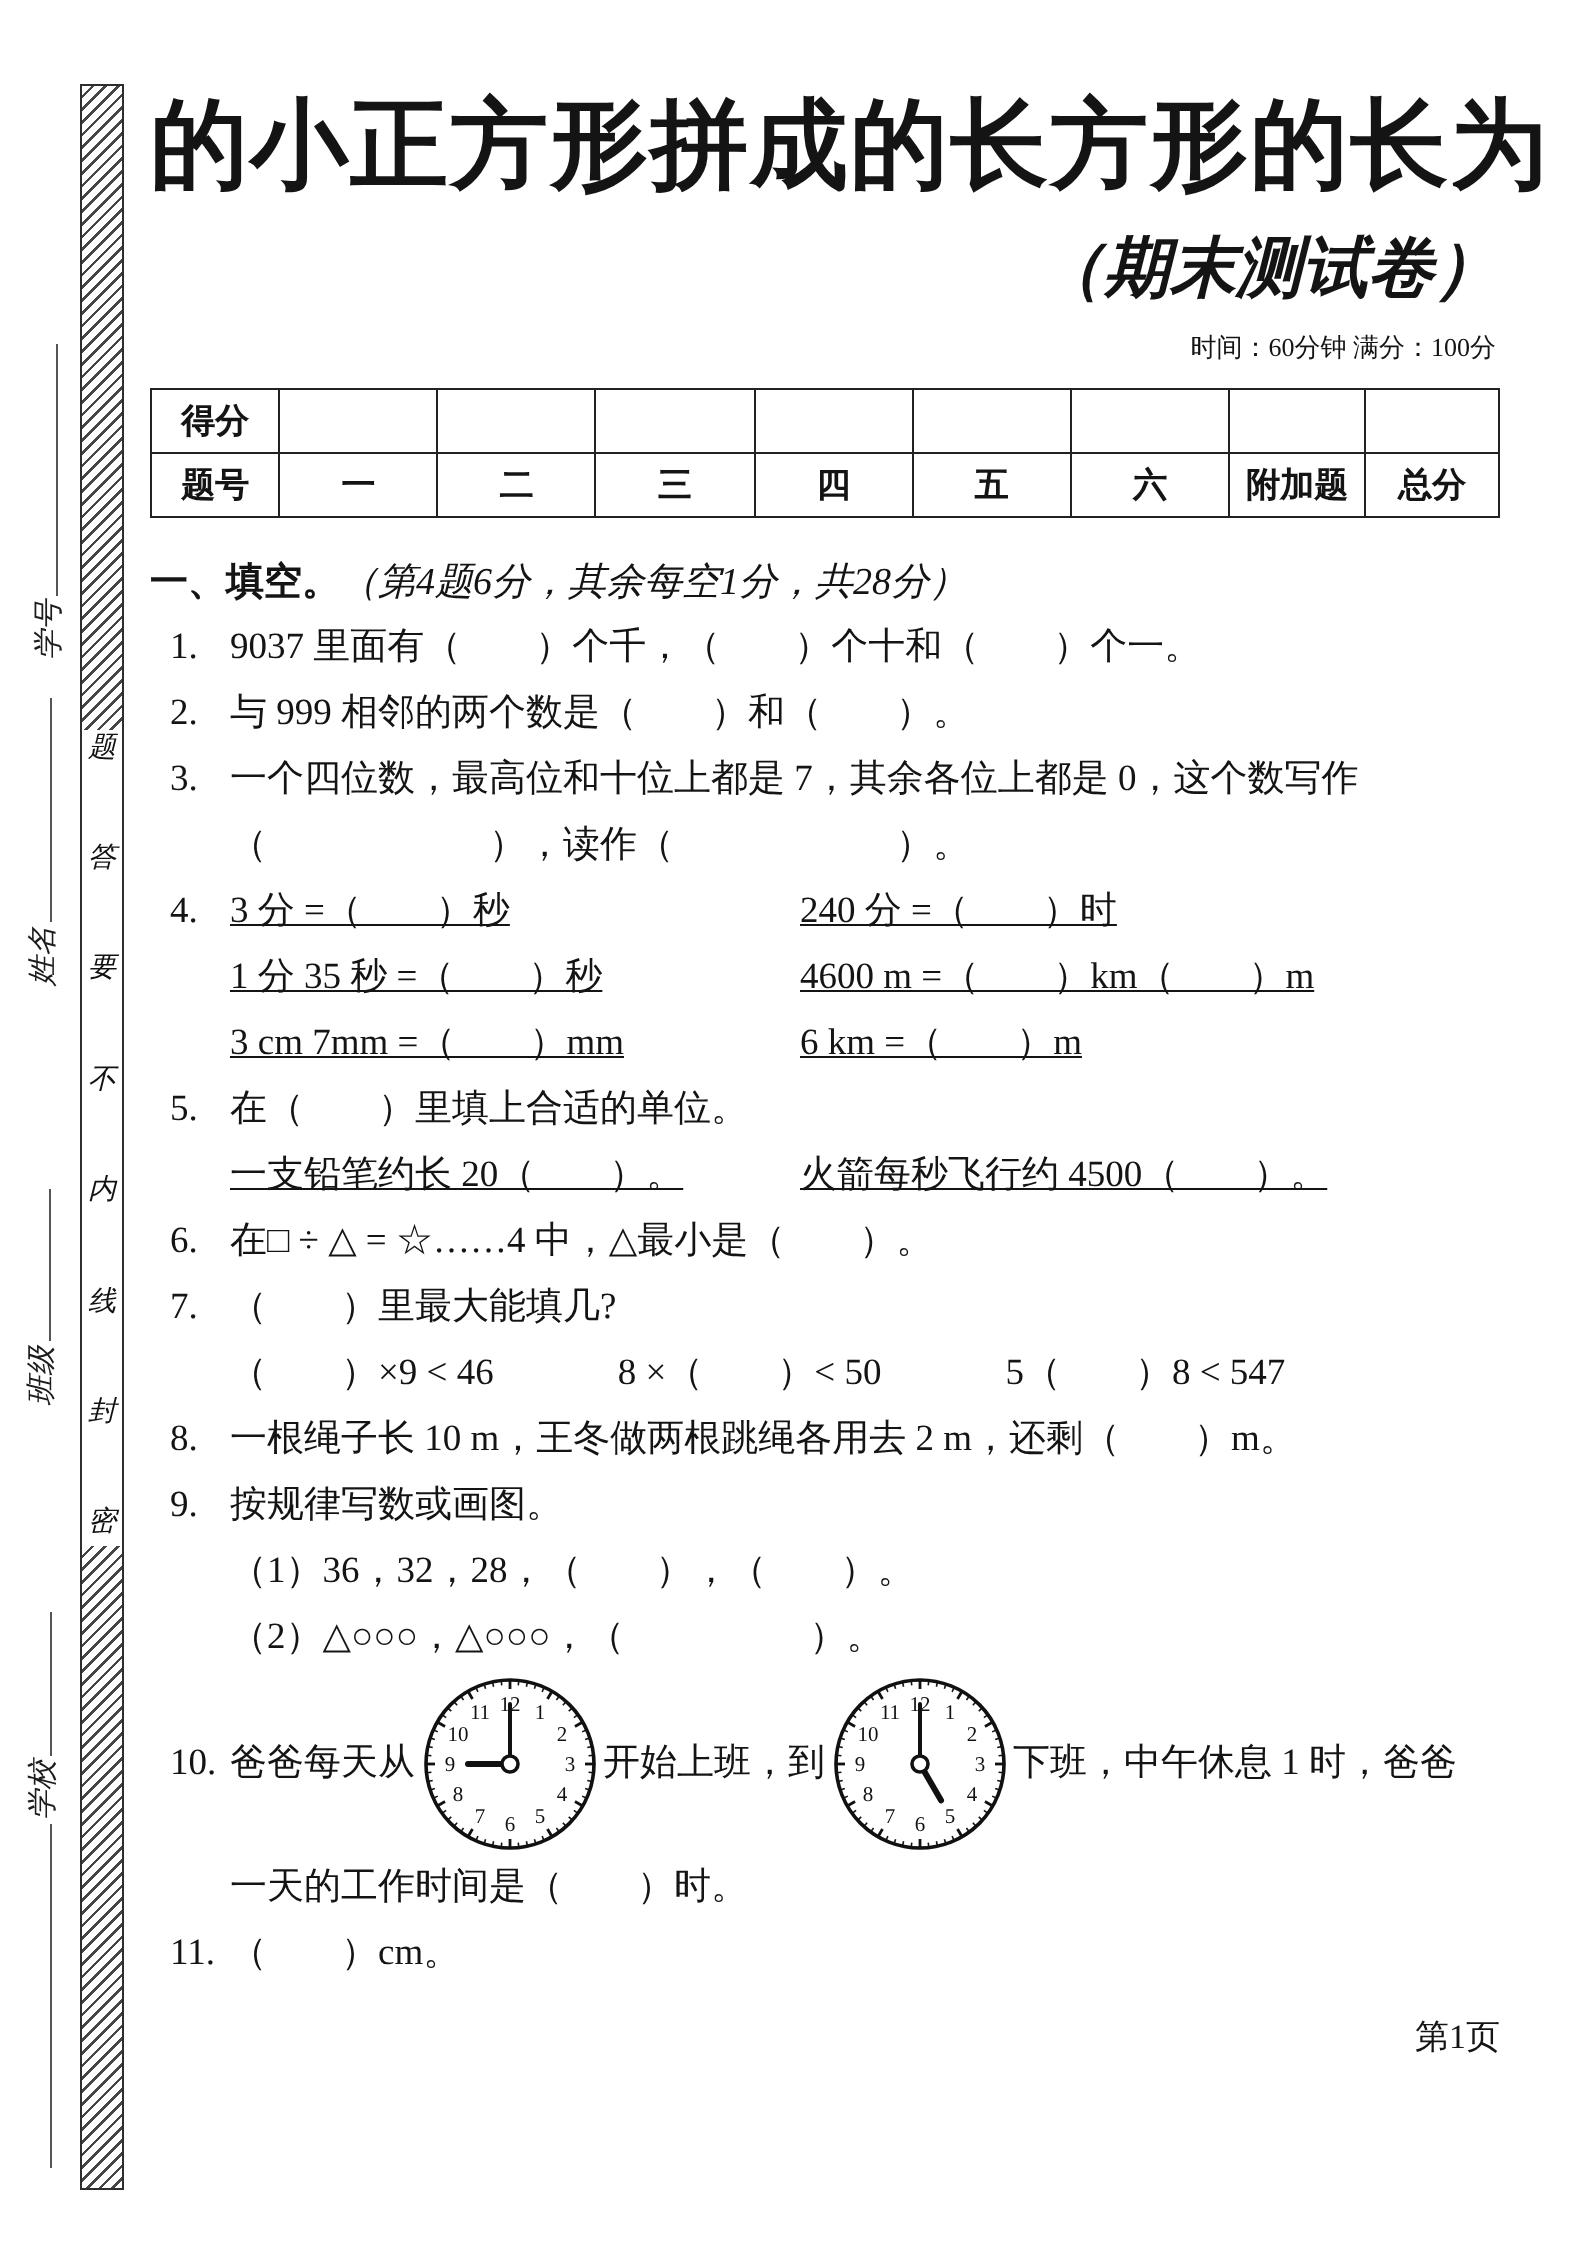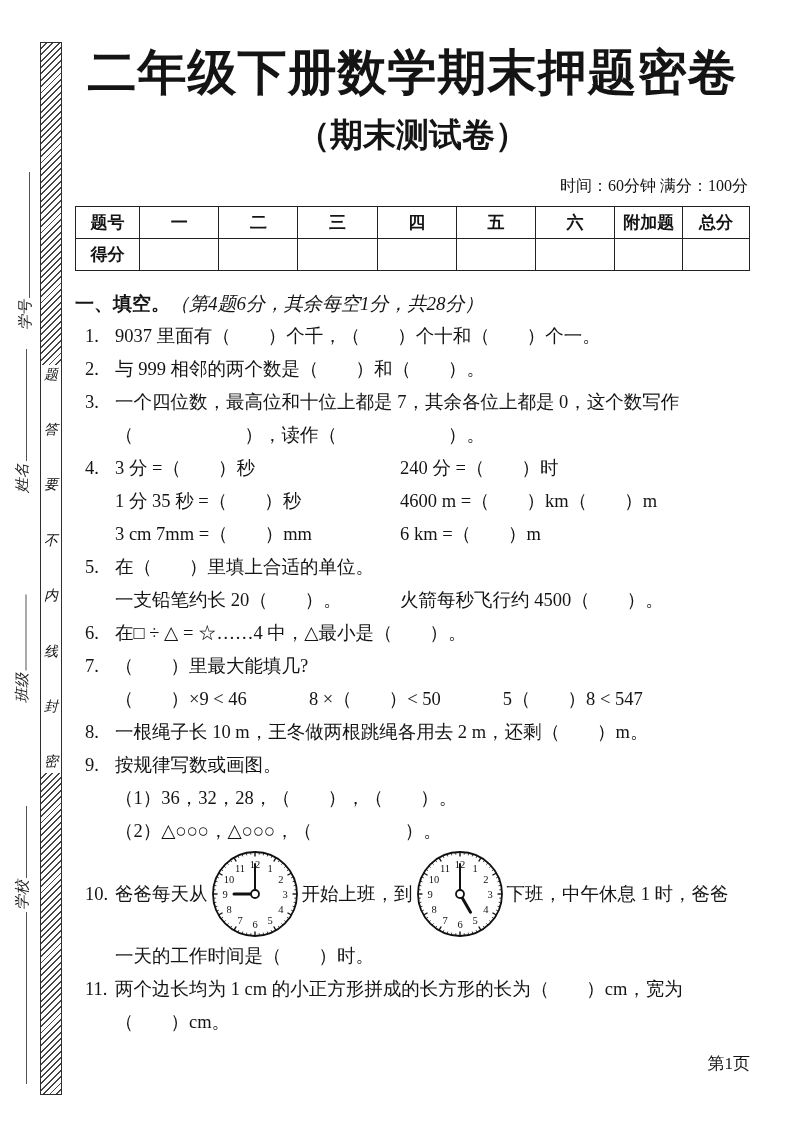--- a/index.html
+++ b/index.html
@@ -40,42 +40,42 @@
   
   .content{
     position:absolute;left:63px;top:0;width:730px;box-sizing:border-box;
     padding:0 43px 0 12px;
   }
   .paper-title{
     margin-top:44px;font-size:49px;line-height:58px;font-weight:bold;
     text-align:center;letter-spacing:1px;white-space:nowrap;
   }
   .paper-subtitle{
-    margin-top:10px;font-size:33px;line-height:46px;font-weight:bold;text-align:center;
+    margin-top:10px;font-size:33px;line-height:46px;font-weight:bold;text-align:right;font-style:italic;
   }
   .paper-meta{
-    margin-top:16px;font-size:16px;line-height:24px;text-align:right;padding-right:2px;
+    margin-top:4px;font-size:13px;line-height:24px;text-align:right;padding-right:2px;
   }
   table.score{
     margin-top:8px;width:675px;border-collapse:collapse;table-layout:fixed;
   }
   table.score td{
     border:1.6px solid #222;height:31px;text-align:center;
     font-size:17px;font-weight:bold;padding:0;
   }
   col.c-th{width:9.8%;}col.c-n{width:12.1%;}col.c-extra{width:10.4%;}col.c-total{width:10.2%;}
   
   .sec{margin-top:16px;font-size:19px;line-height:33px;}
   .sec-title{font-weight:bold;margin-top:14px;}
   .sec-note{font-style:italic;}
   .q{display:flex;font-size:18.5px;line-height:33px;}
   .qnum{flex:none;width:30px;margin-left:10px;}
   .qbody{flex:1;min-width:0;}
   .qbody .ln{line-height:33px;}
-  .cols{display:flex;line-height:33px;}
+  .cols{display:flex;line-height:33px;text-decoration:underline;}
   .colL{flex:none;width:285px;}
   .q7parts{display:flex;line-height:33px;}
   .q7parts span{margin-right:62px;}
   .q7parts span:last-child{margin-right:16px;}
   .clockline{display:flex;align-items:center;line-height:30px;}
   .clockline .clock{flex:none;margin:0 1px;}
   .clock svg{display:block;}
   .footer{width:675px;text-align:right;font-size:17px;line-height:22px;margin-top:14px;}
 </style>
 </head>
@@ -104,58 +104,58 @@
     <div class="sc">内</div>
     <div class="sc">线</div>
     <div class="sc">封</div>
     <div class="sc">密</div>
   </div>
   <div class="hatch"></div>
 </div>
 
 <div class="content">
 
-  <div class="paper-title">二年级下册数学期末押题密卷</div>
+  <div class="paper-title">的小正方形拼成的长方形的长为</div>
   <div class="paper-subtitle">（期末测试卷）</div>
   <div class="paper-meta">时间：60分钟  满分：100分</div>
 
   <table class="score">
     <colgroup>
       <col class="c-th">
         <col class="c-n">
         <col class="c-n">
         <col class="c-n">
         <col class="c-n">
       <col class="c-n">
         <col class="c-n">
         <col class="c-extra">
         <col class="c-total">
     </colgroup>
     <tbody>
         <tr>
+      <td>得分</td>
+      <td></td>
+      <td></td>
+      <td></td>
+      <td></td>
+      <td></td>
+      <td></td>
+      <td></td>
+      <td></td>
+    </tr>
+    <tr>
       <td>题号</td>
       <td>一</td>
       <td>二</td>
       <td>三</td>
       <td>四</td>
       <td>五</td>
       <td>六</td>
       <td>附加题</td>
       <td>总分</td>
-    </tr>
-    <tr>
-      <td>得分</td>
-      <td></td>
-      <td></td>
-      <td></td>
-      <td></td>
-      <td></td>
-      <td></td>
-      <td></td>
-      <td></td>
     </tr>
   </tbody>
     </table>
 
   <div class="sec">
     <span class="sec-title">一、填空。</span><span class="sec-note">（第4题6分，其余每空1分，共28分）</span>
   </div>
 
   <div class="q">
     <span class="qnum">1.</span>
@@ -403,19 +403,18 @@
           </span>
         <span>下班，中午休息 1 时，爸爸</span>
       </div>
       <div class="ln">一天的工作时间是（　　）时。</div>
     </div>
   </div>
 
   <div class="q">
     <span class="qnum">11.</span>
     <div class="qbody">
-      <div class="ln">两个边长均为 1 cm 的小正方形拼成的长方形的长为（　　）cm，宽为</div>
       <div class="ln">（　　）cm。</div>
     </div>
   </div>
 
   <div class="footer">第1页</div>
 </div>
 
 </body></html>

